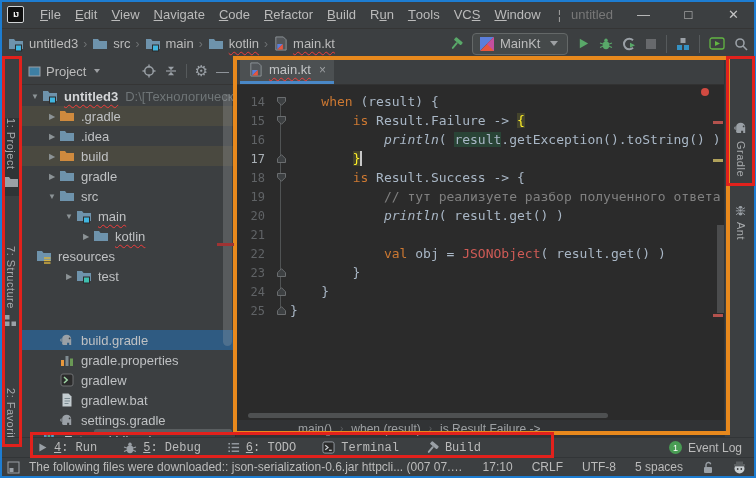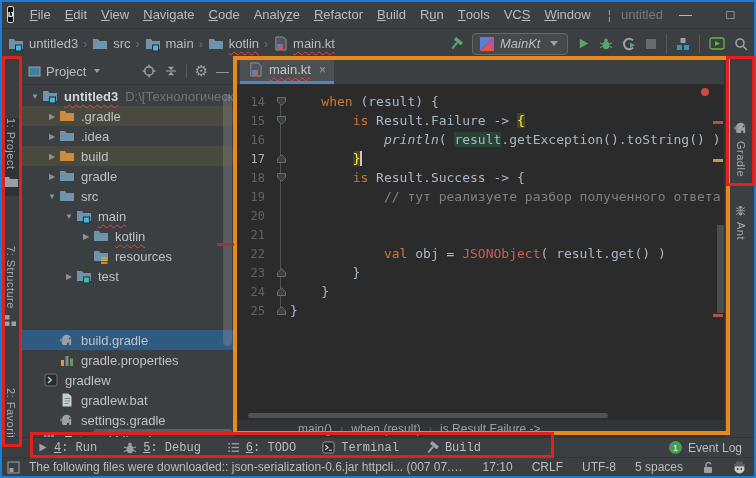--- a/index.html
+++ b/index.html
@@ -22,21 +22,21 @@
   .winctl .wbtn{width:45px;height:28px;display:flex;align-items:center;justify-content:center;color:#c5c5c5;font-size:13px;}
 
   
   .navbar{position:absolute;left:0;top:28px;width:756px;height:30px;background:#3c3f41;border-top:1px solid #353535;
     display:flex;align-items:center;padding:0 8px;}
   #crumbs{display:flex;align-items:center;gap:3px;white-space:nowrap;}
   .crumb{display:flex;align-items:center;gap:5px;color:#bbbbbb;}
   .crumb-sep{color:#6e7173;font-size:12px;margin:0 2px;}
   #runtools{margin-left:auto;display:flex;align-items:center;gap:9px;}
   .combo{height:22px;border:1px solid #646868;border-radius:4px;background:#45494a;display:flex;align-items:center;
-    gap:6px;padding:0 7px;min-width:96px;font-style:italic;}
+    gap:6px;padding:0 7px;min-width:96px;}
   .combo .carr{width:0;height:0;border-left:4px solid transparent;border-right:4px solid transparent;border-top:5px solid #9da0a3;margin-left:4px;}
   .tsep{width:1px;height:18px;background:#565a5c;}
 
   
   .main{position:absolute;left:0;top:58px;width:756px;height:379px;display:flex;}
   .stripe{background:#3c3f41;position:relative;}
   .stripe.left{width:22px;border-right:1px solid #323537;}
   .stripe.right{width:32px;border-left:1px solid #323537;margin-left:auto;}
   .stripe-item{position:absolute;left:0;width:100%;display:flex;flex-direction:column;align-items:center;gap:5px;color:#a7aaac;font-size:11px;}
   .stripe-item .vtext{writing-mode:vertical-rl;white-space:nowrap;letter-spacing:.5px;}
@@ -114,21 +114,20 @@
 <div class="window">
 
   <div class="titlebar">
     <span class="logo">IJ</span>
     <nav id="menubar">
         <span class="menu-item"><u>F</u>ile</span>
         <span class="menu-item"><u>E</u>dit</span>
         <span class="menu-item"><u>V</u>iew</span>
         <span class="menu-item"><u>N</u>avigate</span>
         <span class="menu-item"><u>C</u>ode</span>
-        <span class="menu-item">Analy<u>z</u>e</span>
         <span class="menu-item"><u>R</u>efactor</span>
         <span class="menu-item"><u>B</u>uild</span>
         <span class="menu-item">R<u>u</u>n</span>
         <span class="menu-item"><u>T</u>ools</span>
         <span class="menu-item">VC<u>S</u></span>
         <span class="menu-item"><u>W</u>indow</span>
       </nav>
     <span class="menu-overflow">¦</span>
     <span class="win-title">untitled</span>
     <div class="winctl" id="winctl">
@@ -396,21 +395,21 @@
           </div>
           <div class="trow" style="padding-left:57px">
             <span class="arr">▶</span>
             <span class="ic">
               <svg width="16" height="16" viewBox="0 0 16 16">
                 <path d="M1 3h5l1.5 2H15v8H1z" fill="#6e93ac"></path>
               </svg>
             </span>
             <span class="lbl wavy">kotlin</span>
           </div>
-          <div class="trow" style="padding-left:57px">
+          <div class="trow" style="">
             <span class="arr"></span>
             <span class="ic">
               <svg width="16" height="16" viewBox="0 0 16 16">
                 <path d="M1 3h5l1.5 2H15v8H1z" fill="#6e93ac"></path>
                 <g stroke="#d4b140" stroke-width="1.5">
                   <line x1="8" y1="10" x2="14.5" y2="10"></line>
                   <line x1="8" y1="12.5" x2="14.5" y2="12.5"></line>
                   <line x1="8" y1="15" x2="14.5" y2="15"></line>
                 </g>
               </svg>
@@ -442,21 +441,21 @@
             <span class="arr"></span>
             <span class="ic">
               <svg width="16" height="16" viewBox="0 0 16 16">
                 <rect x="2" y="8" width="3" height="6" fill="#e8983c"></rect>
                 <rect x="6.5" y="4" width="3" height="10" fill="#7f8b91"></rect>
                 <rect x="11" y="6.5" width="3" height="7.5" fill="#6a9955"></rect>
               </svg>
             </span>
             <span class="lbl ">gradle.properties</span>
           </div>
-          <div class="trow" style="padding-left:7px">
+          <div class="trow" style="padding-left:23px">
             <span class="arr"></span>
             <span class="ic">
               <svg width="16" height="16" viewBox="0 0 16 16">
                 <rect x="2" y="2" width="12" height="12" rx="2" fill="#2b2b2b" stroke="#6e7173"></rect>
                 <path d="M5 5l3.2 3L5 11" stroke="#9fd6a5" fill="none" stroke-width="1.5"></path>
               </svg>
             </span>
             <span class="lbl ">gradlew</span>
           </div>
           <div class="trow" style="padding-left:23px">
@@ -560,20 +559,21 @@
               <pre>        <span class="kw">is</span> Result.Success -&gt; {</pre>
             </div>
             <div class="cline">
               <span class="num">19</span>
               <span class="fold"></span>
               <pre>            <span class="cmt">// тут реализуете разбор полученного ответа</span></pre>
             </div>
             <div class="cline">
               <span class="num">20</span>
               <span class="fold"></span>
+              <pre>            <span class="fn">println</span>( result.get() )</pre>
             </div>
             <div class="cline">
               <span class="num">21</span>
               <span class="fold"></span>
               <pre></pre>
             </div>
             <div class="cline">
               <span class="num">22</span>
               <span class="fold"></span>
               <pre>            <span class="kw">val</span> obj = <span class="err">JSONObject</span>( result.get() )</pre>

